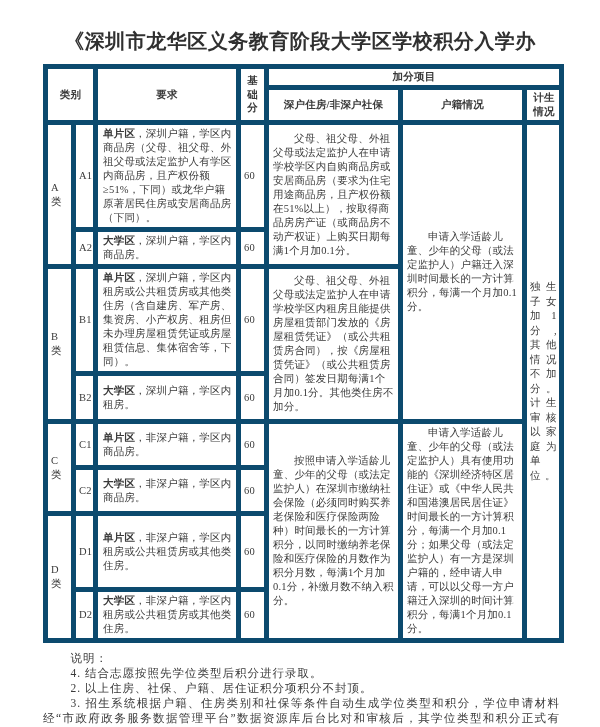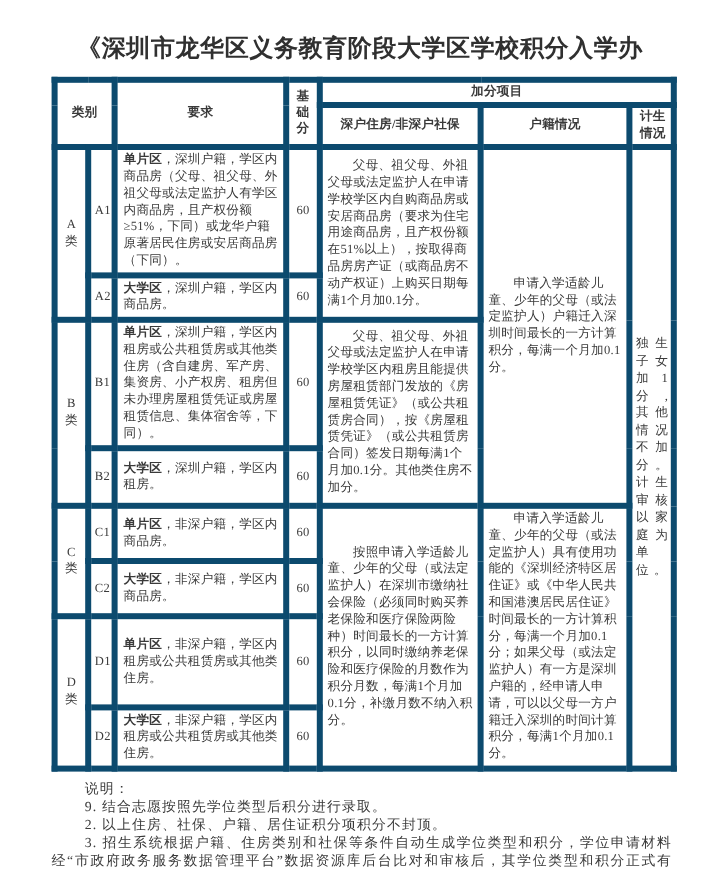--- a/index.html
+++ b/index.html
@@ -24,21 +24,21 @@
     padding:1px 3px; vertical-align:middle;
     font-weight:normal; color:#3a3a3a;
   }
   .points th { text-align:center; font-weight:bold; }
   tr.h1 { height:18px; }
   tr.h2 { height:28px; }
   tr.rA1 { height:86px; } tr.rA2 { height:30px; }
   tr.rB1 { height:84px; } tr.rB2 { height:48px; }
   tr.rC1 { height:46px; } tr.rC2 { height:46px; }
   tr.rD1 { height:52px; } tr.rD2 { height:50px; }
-  td.cat, td.sub, td.base { text-align:center; }
+  td.cat, td.sub, td.base { text-align:left; }
   td.req { text-align:left; padding:2px 3px 2px 5px; vertical-align:middle; }
   td.req .lead { font-weight:bold; }
   td.bonus { text-align:left; padding:2px 4px; vertical-align:middle; }
   .indent1 { text-indent:2em;margin-top:36px; }
   .vcol { width:13px; margin:0 auto; word-break:break-all; line-height:13.5px; }
   .jshead { width:28px; margin:0 auto; word-break:break-all; line-height:14px; }
   .birth-inner {
     width:31px; margin:12px auto; word-break:break-all;
     letter-spacing:4.5px; line-height:14.5px; text-align:justify;
   }
@@ -136,19 +136,19 @@
       <tr class="rD2">
         <td class="sub">D2</td>
         <td class="req"><span class="lead">大学区</span><span>，非深户籍，学区内租房或公共租赁房或其他类住房。</span></td>
         <td class="base">60</td>
       </tr>
     </tbody>
   </table>
 
   <div class="notes">
     <div class="para">说明：</div>
-    <div class="para">9. 结合志愿按照先学位类型后积分进行录取。</div>
+    <div class="para">4. 结合志愿按照先学位类型后积分进行录取。</div>
     <div class="para">2. 以上住房、社保、户籍、居住证积分项积分不封顶。</div>
     <div class="para">3. 招生系统根据户籍、住房类别和社保等条件自动生成学位类型和积分，学位申请材料经“市政府政务服务数据管理平台”数据资源库后台比对和审核后，其学位类型和积分正式有效。</div>
 
   </div>
 
 </div>
 
 </body></html>

